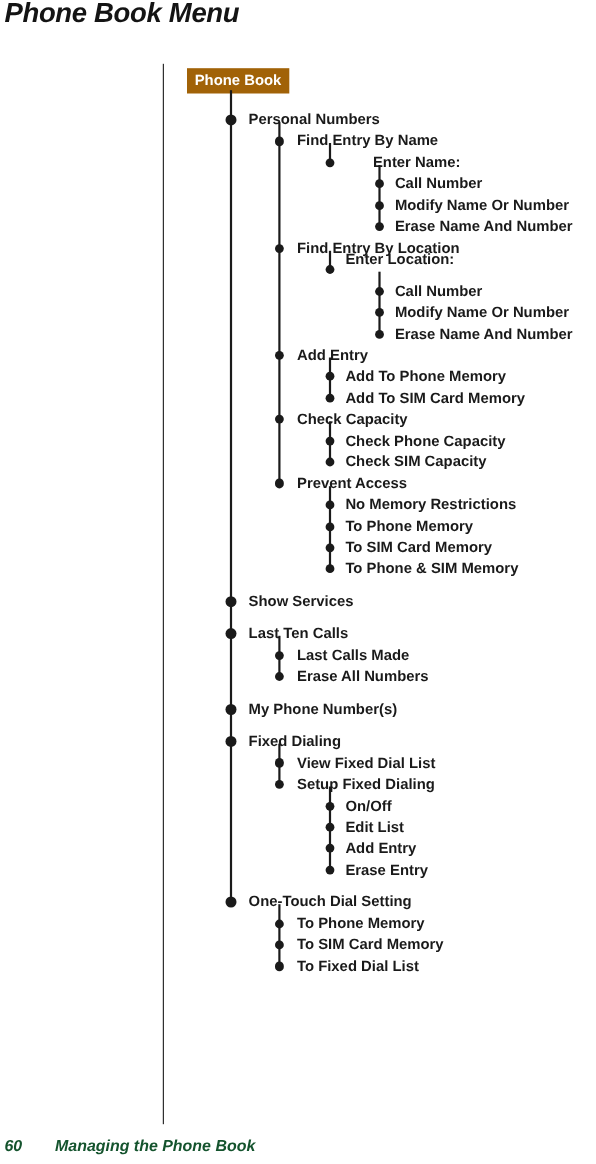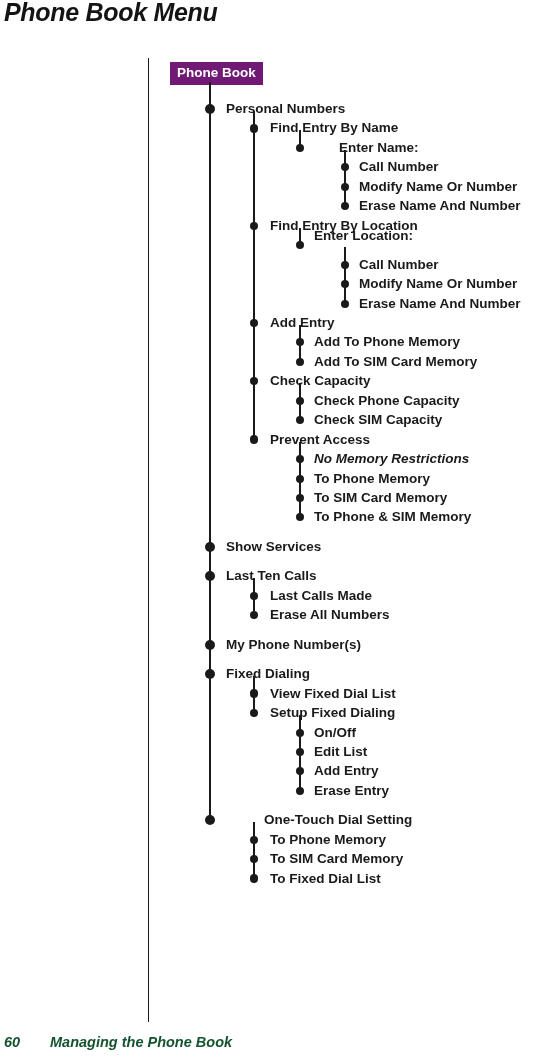--- a/index.html
+++ b/index.html
@@ -37,21 +37,21 @@
     width: 1.4px;
     height: 964px;
     background: #1a1a1a;
   }
 
   
   #root-box {
     position: absolute;
     left: 170px;
     top: 62px;
-    background: #701a75;
+    background: #a16207;
     color: #ffffff;
     font-size: 13.5px;
     font-weight: bold;
     line-height: 1;
     padding: 4px 7px 5px 7px;
     white-space: nowrap;
   }
 
   
   #tree {
@@ -203,21 +203,21 @@
     <div class="node">
       <span class="bullet" style="left: 296px; top: 416.2px; width: 8px; height: 8px;"></span>
       <span class="label" style="left: 314px; top: 413.2px;">Check SIM Capacity</span>
     </div>
     <div class="node">
       <span class="bullet" style="left: 249.8px; top: 435.45px; width: 8.4px; height: 8.4px;"></span>
       <span class="label" style="left: 270px; top: 432.65px;">Prevent Access</span>
     </div>
     <div class="node">
       <span class="bullet" style="left: 296px; top: 455.1px; width: 8px; height: 8px;"></span>
-      <span class="label" style="left: 314px; top: 452.1px; font-style: italic;">No Memory Restrictions</span>
+      <span class="label" style="left: 314px; top: 452.1px;">No Memory Restrictions</span>
     </div>
     <div class="node">
       <span class="bullet" style="left: 296px; top: 474.55px; width: 8px; height: 8px;"></span>
       <span class="label" style="left: 314px; top: 471.55px;">To Phone Memory</span>
     </div>
     <div class="node">
       <span class="bullet" style="left: 296px; top: 494px; width: 8px; height: 8px;"></span>
       <span class="label" style="left: 314px; top: 491px;">To SIM Card Memory</span>
     </div>
     <div class="node">
@@ -267,21 +267,21 @@
     <div class="node">
       <span class="bullet" style="left: 296px; top: 767.4px; width: 8px; height: 8px;"></span>
       <span class="label" style="left: 314px; top: 764.4px;">Add Entry</span>
     </div>
     <div class="node">
       <span class="bullet" style="left: 296px; top: 786.85px; width: 8px; height: 8px;"></span>
       <span class="label" style="left: 314px; top: 783.85px;">Erase Entry</span>
     </div>
     <div class="node">
       <span class="bullet" style="left: 205px; top: 815.3px; width: 10px; height: 10px;"></span>
-      <span class="label" style="left: 226px; top: 813.3px; margin-left: 38px;">One-Touch Dial Setting</span>
+      <span class="label" style="left: 226px; top: 813.3px;">One-Touch Dial Setting</span>
     </div>
     <div class="node">
       <span class="bullet" style="left: 249.8px; top: 835.55px; width: 8.4px; height: 8.4px;"></span>
       <span class="label" style="left: 270px; top: 832.75px;">To Phone Memory</span>
     </div>
     <div class="node">
       <span class="bullet" style="left: 249.8px; top: 855px; width: 8.4px; height: 8.4px;"></span>
       <span class="label" style="left: 270px; top: 852.2px;">To SIM Card Memory</span>
     </div>
     <div class="node">

